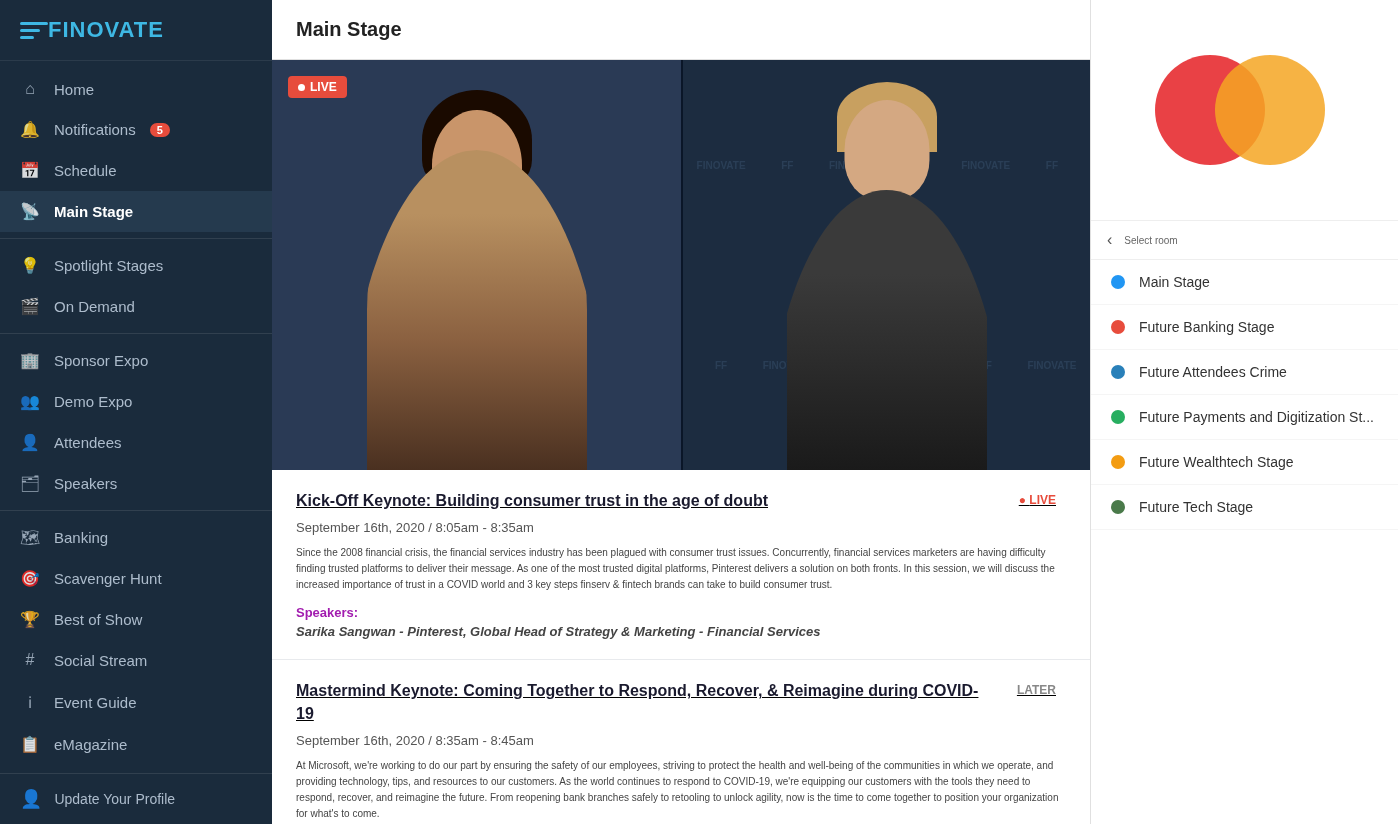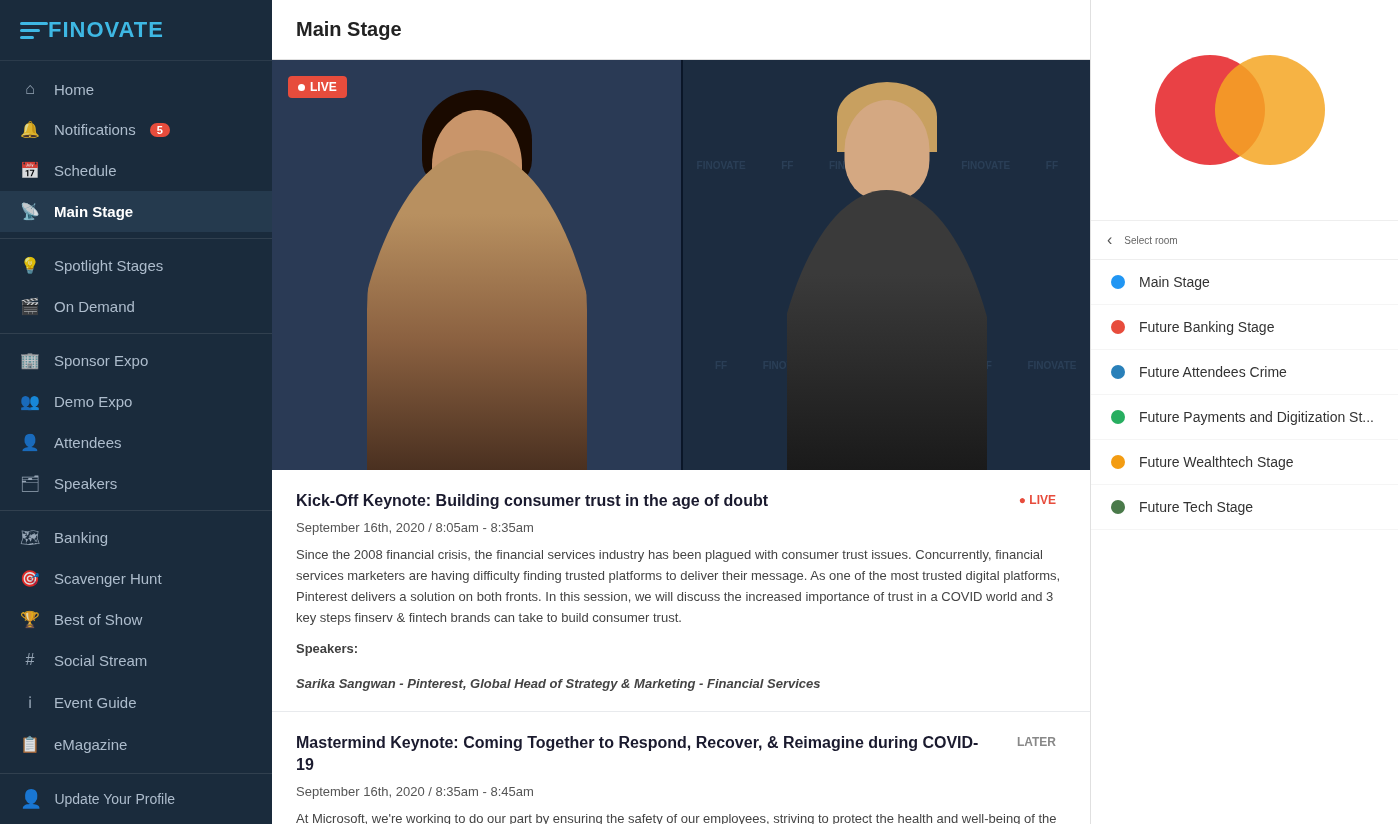--- a/index.html
+++ b/index.html
@@ -263,20 +263,21 @@
     .session-card {
       background: #fff;
       padding: 20px 24px;
       border-bottom: 1px solid #e8eaed;
     }
     .session-header {
       display: flex;
       align-items: flex-start;
       justify-content: flex-end;
       margin-bottom: 8px;
+      text-decoration: underline;
     }
     .session-title {
       font-size: 16px;
       font-weight: 700;
       color: #1a1a2e;
       flex: 1;
       padding-right: 16px;
       line-height: 1.4;
     }
     .session-status {
@@ -288,30 +289,30 @@
     }
     .status-live { color: #e74c3c; }
     .status-live::before { content: '● '; }
     .status-later { color: #888; font-size: 12px; font-weight: 600; }
     .session-time {
       font-size: 13px;
       color: #555;
       margin-bottom: 10px;
     }
     .session-desc {
-      font-size: 13px;
+      font-size: 10px;
       color: #444;
       line-height: 1.6;
       margin-bottom: 12px;
     }
     .session-speakers-label {
       font-size: 13px;
       font-weight: 700;
-      color: #404040;
-      margin-bottom: 20px;
+      color: #a21caf;
+      margin-bottom: 4px;
     }
     .session-speakers-name {
       font-size: 13px;
       color: #444;
       font-style: italic;
       font-weight: bold;
     }
 
     
     #right-panel {

